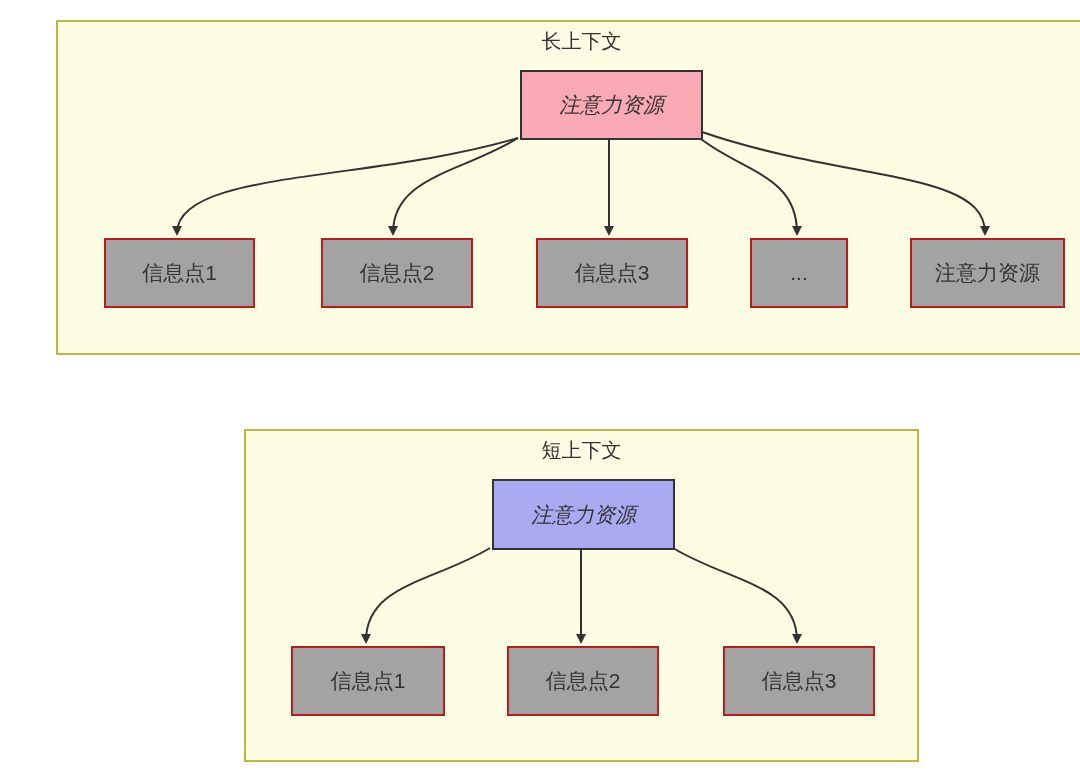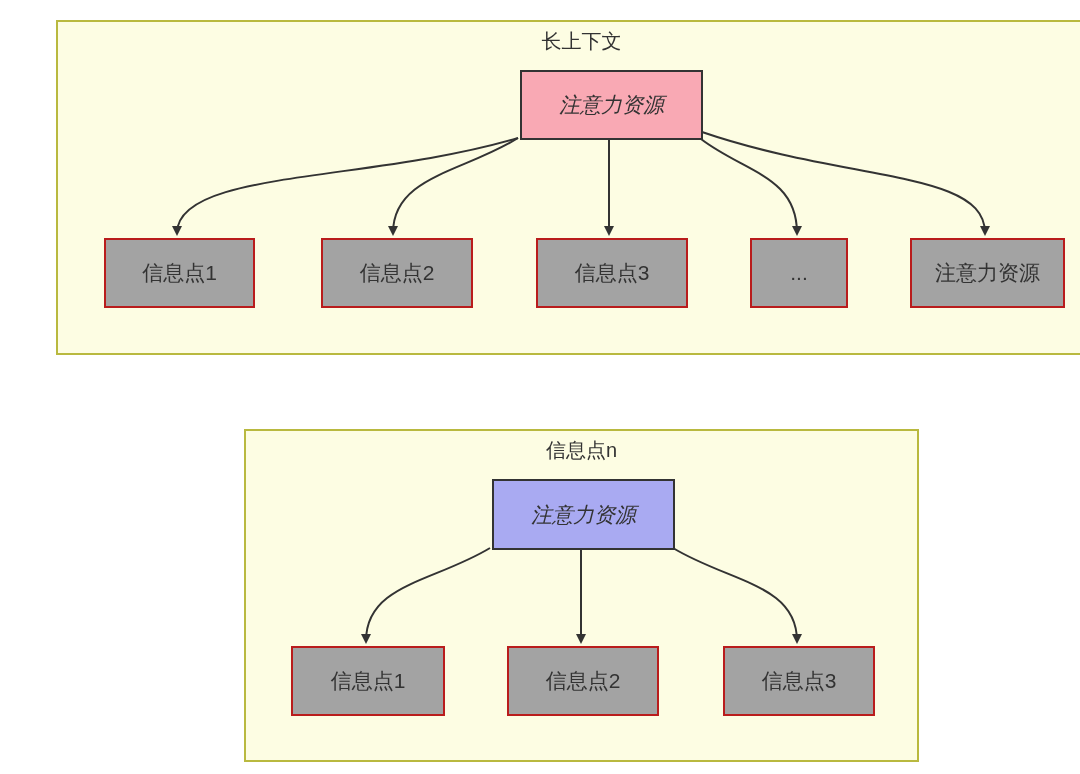--- a/index.html
+++ b/index.html
@@ -74,21 +74,21 @@
     <div class="node root-node" style="left: 462px; top: 48px; width: 183px; height: 70px; background-color: rgb(249, 169, 180);">注意力资源</div>
 
     <div class="node child-node" style="left:46px;  top:216px; width:151px; height:70px;">信息点1</div>
     <div class="node child-node" style="left:263px; top:216px; width:152px; height:70px;">信息点2</div>
     <div class="node child-node" style="left:478px; top:216px; width:152px; height:70px;">信息点3</div>
     <div class="node child-node" style="left:692px; top:216px; width:98px;  height:70px;">...</div>
     <div class="node child-node" style="left:852px; top:216px; width:155px; height:70px;">注意力资源</div>
   </div>
 
   <div class="panel" style="left:208px; top:429px; width:675px; height:333px;">
-    <div class="panel-title">信息点n</div>
+    <div class="panel-title">短上下文</div>
 
     <div class="node root-node" style="left: 246px; top: 48px; width: 183px; height: 71px; background-color: rgb(169, 170, 242);">注意力资源</div>
 
     <div class="node child-node" style="left:45px;  top:215px; width:154px; height:70px;">信息点1</div>
     <div class="node child-node" style="left:261px; top:215px; width:152px; height:70px;">信息点2</div>
     <div class="node child-node" style="left:477px; top:215px; width:152px; height:70px;">信息点3</div>
   </div>
 
   <svg class="arrows" viewBox="0 0 1080 774">
     <defs>

